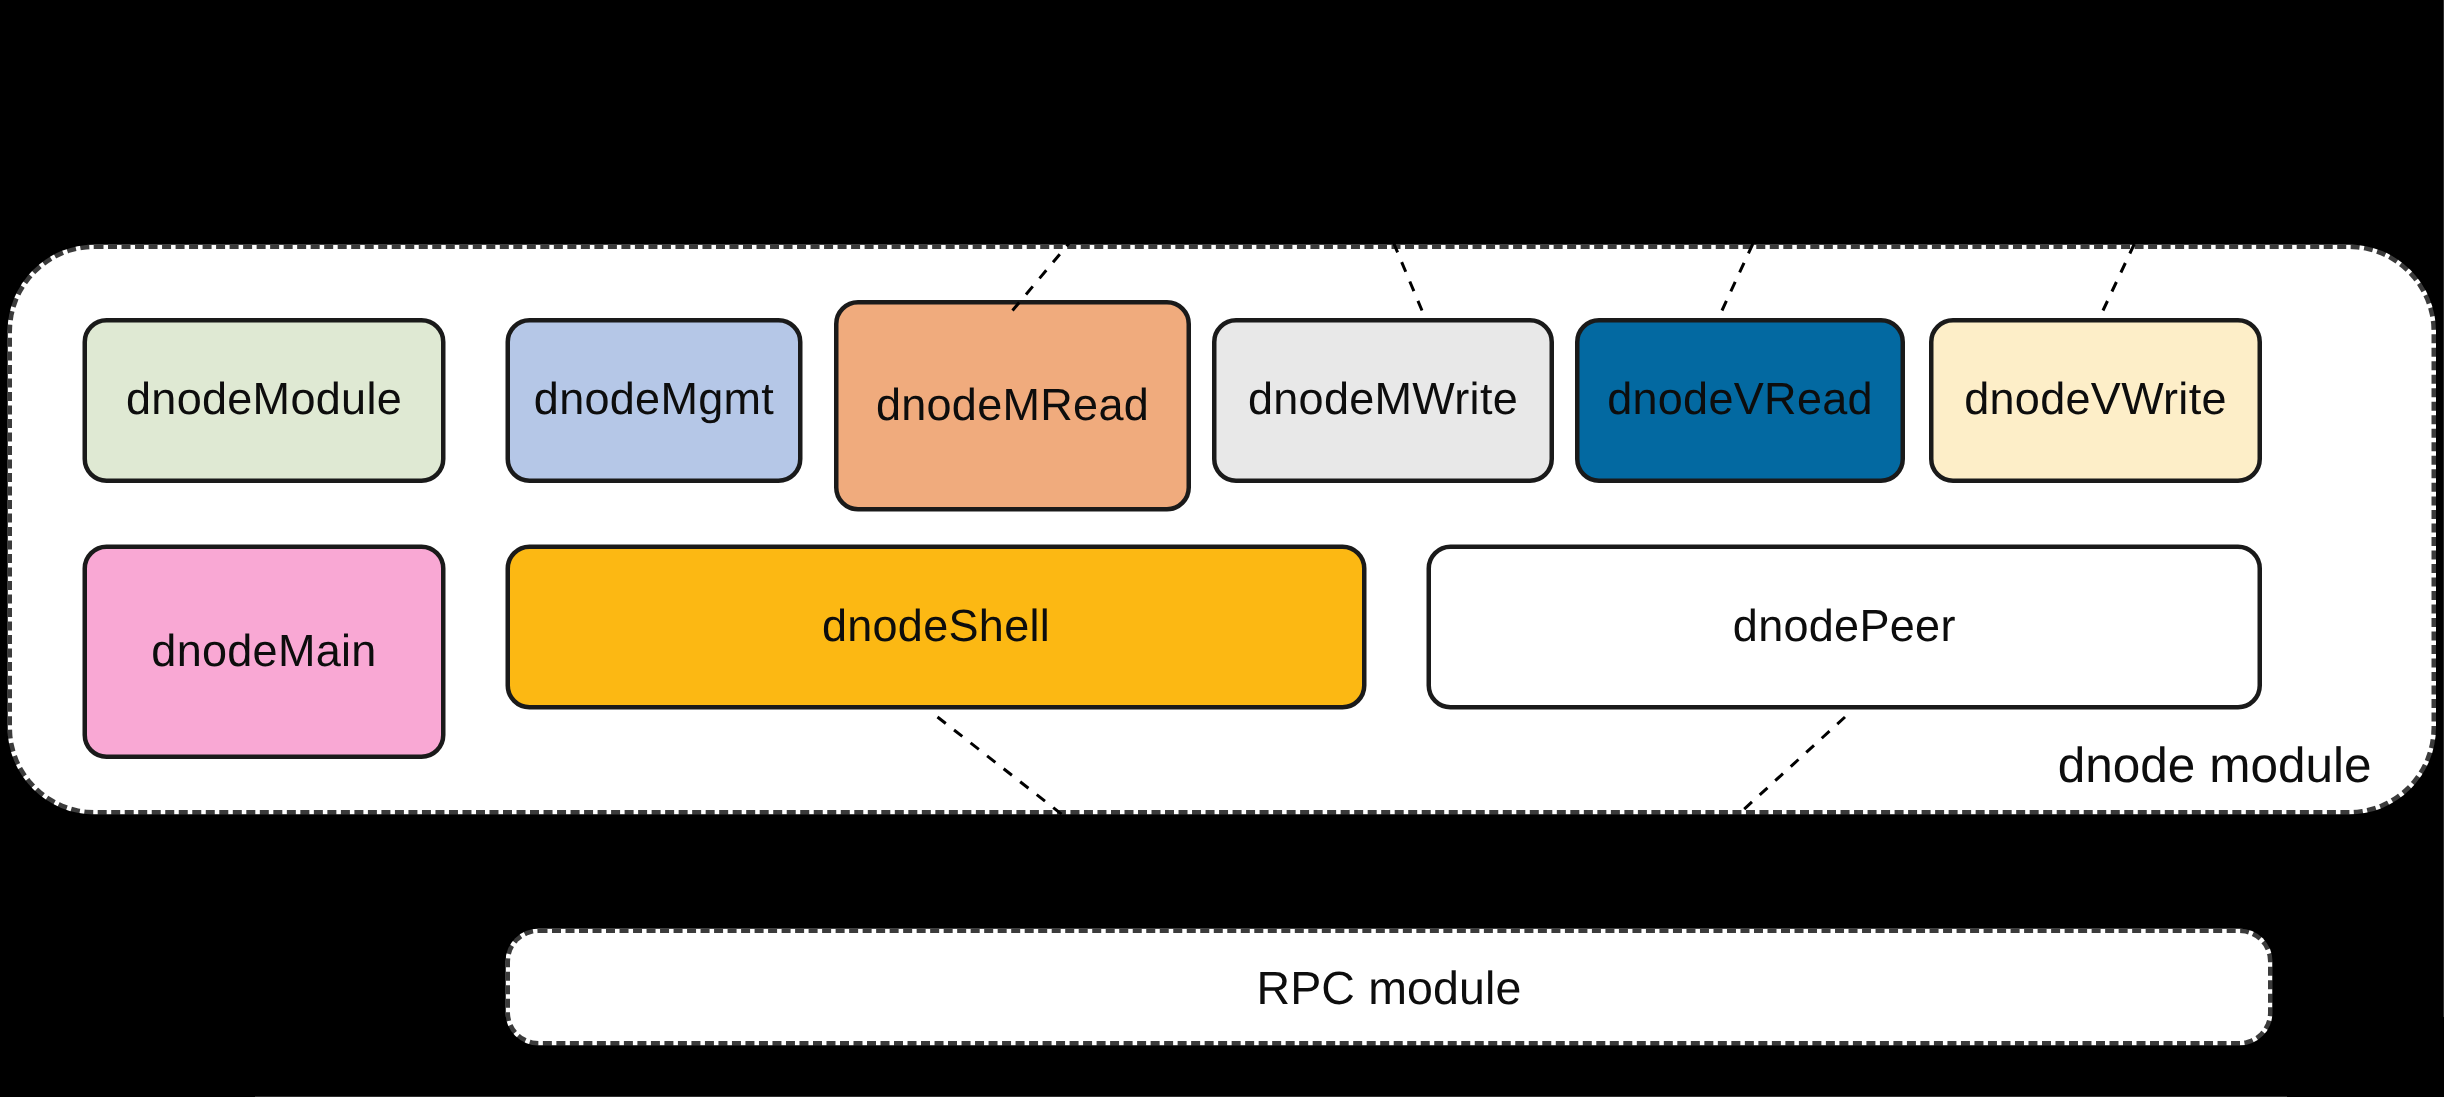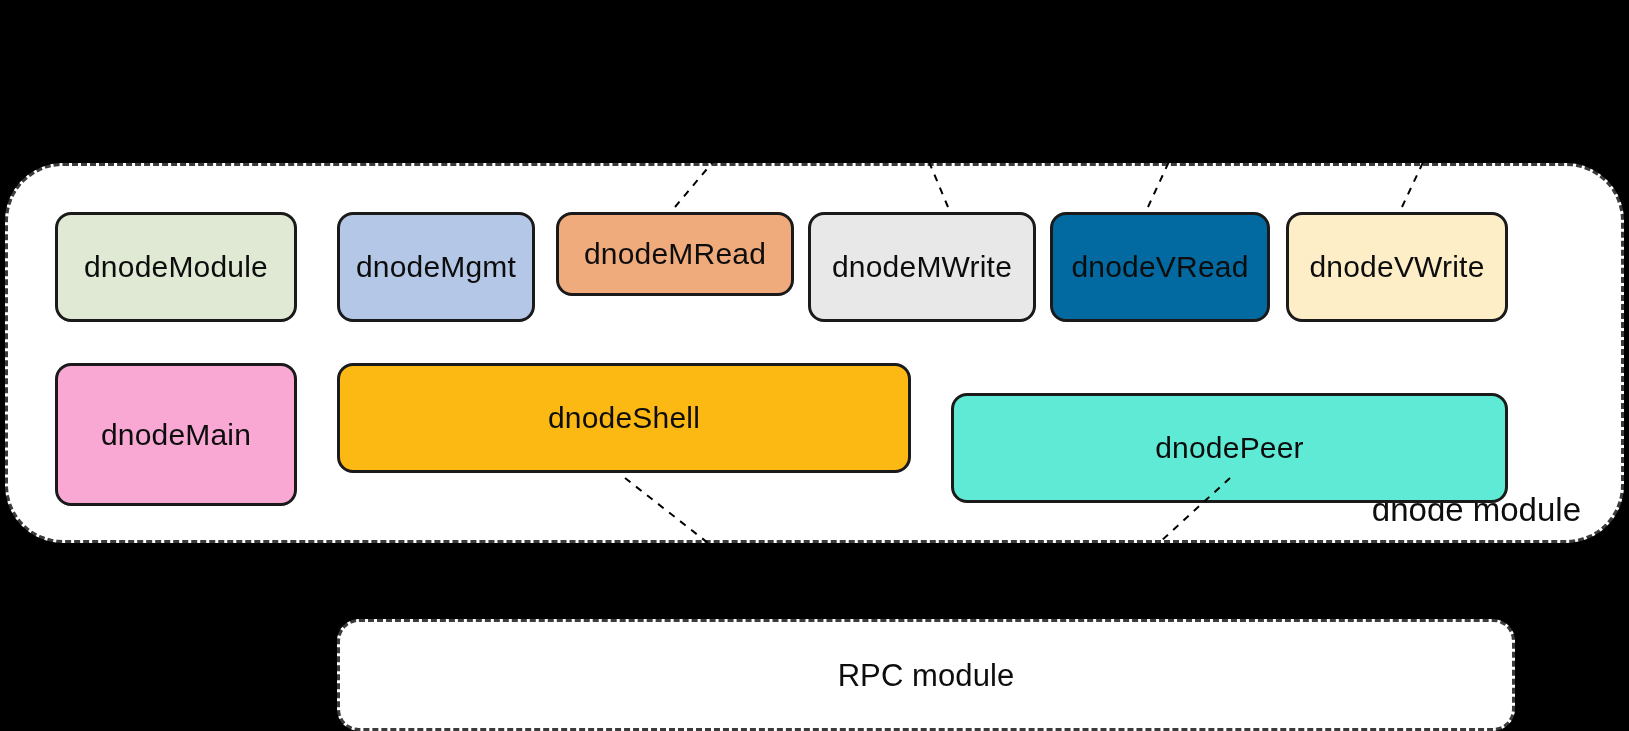--- a/index.html
+++ b/index.html
@@ -85,54 +85,54 @@
     pointer-events: none;
   }
 </style>
 </head>
 <body>
 
 <div id="canvas">
 
 
 
-  <div class="dashed-box" id="rpc-module" style="left: 337px; top: 619px; width: 1178px; height: 112px; background: rgb(255, 255, 255); border-color: rgb(59, 59, 59);">
+  <div class="dashed-box" id="rpc-module" style="left: 337px; top: 619px; width: 1178px; height: 78px; background: rgb(255, 255, 255); border-color: rgb(59, 59, 59);">
     <span class="dashed-label">RPC module</span>
   </div>
 
   <div id="dnode-container" style="left: 5px; top: 163px; width: 1619px; height: 380px; background: rgb(255, 255, 255); border-color: rgb(59, 59, 59);">
     <span id="dnode-module-label">dnode module</span>
   </div>
 
   <div id="node-layer">
       <div class="node-box" style="left: 55px; top: 212px; width: 242px; height: 110px; background: rgb(223, 233, 211); border-color: rgb(26, 26, 26);">
         <span class="node-label">dnodeModule</span>
       </div>
       <div class="node-box" style="left: 337px; top: 212px; width: 198px; height: 110px; background: rgb(181, 199, 231); border-color: rgb(26, 26, 26);">
         <span class="node-label">dnodeMgmt</span>
       </div>
-      <div class="node-box" style="left: 556px; top: 212px; width: 238px; height: 84px; background: rgb(240, 171, 125); border-color: rgb(26, 26, 26);">
+      <div class="node-box" style="left: 556px; top: 200px; width: 238px; height: 141px; background: rgb(240, 171, 125); border-color: rgb(26, 26, 26);">
         <span class="node-label">dnodeMRead</span>
       </div>
       <div class="node-box" style="left: 808px; top: 212px; width: 228px; height: 110px; background: rgb(232, 232, 232); border-color: rgb(26, 26, 26);">
         <span class="node-label">dnodeMWrite</span>
       </div>
       <div class="node-box" style="left: 1050px; top: 212px; width: 220px; height: 110px; background: #0369a1; border-color: rgb(26, 26, 26);">
         <span class="node-label">dnodeVRead</span>
       </div>
       <div class="node-box" style="left: 1286px; top: 212px; width: 222px; height: 110px; background: rgb(253, 238, 200); border-color: rgb(26, 26, 26); border-radius: 16px;">
         <span class="node-label">dnodeVWrite</span>
       </div>
       <div class="node-box" style="left: 55px; top: 363px; width: 242px; height: 143px; background: #f9a8d4; border-color: rgb(26, 26, 26);">
         <span class="node-label">dnodeMain</span>
       </div>
       <div class="node-box" style="left: 337px; top: 363px; width: 574px; height: 110px; background: rgb(252, 184, 19); border-color: rgb(26, 26, 26);">
         <span class="node-label">dnodeShell</span>
       </div>
-      <div class="node-box" style="left: 951px; top: 363px; width: 557px; height: 110px; background: #5eead4; border-color: rgb(26, 26, 26); margin-top: 30px;">
+      <div class="node-box" style="left: 951px; top: 363px; width: 557px; height: 110px; background: #ffffff; border-color: rgb(26, 26, 26);">
         <span class="node-label">dnodePeer</span>
       </div>
     </div>
 
   <svg id="connectors" viewBox="0 0 1629 731">
       <line x1="675" y1="207" x2="775" y2="88" stroke="#000000" stroke-width="2" stroke-dasharray="7 7"></line>
       <line x1="948" y1="207" x2="898" y2="88" stroke="#000000" stroke-width="2" stroke-dasharray="7 7"></line>
       <line x1="1148" y1="207" x2="1203" y2="88" stroke="#000000" stroke-width="2" stroke-dasharray="7 7"></line>
       <line x1="1402" y1="207" x2="1458" y2="88" stroke="#000000" stroke-width="2" stroke-dasharray="7 7"></line>
       <line x1="625" y1="478" x2="800" y2="615" stroke="#000000" stroke-width="2" stroke-dasharray="7 7"></line>

